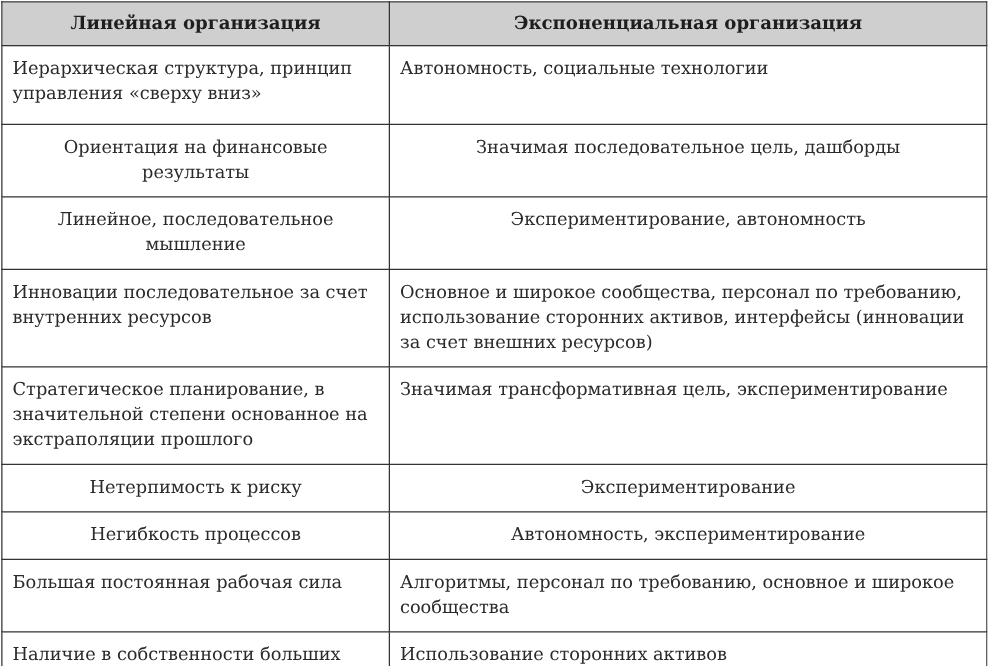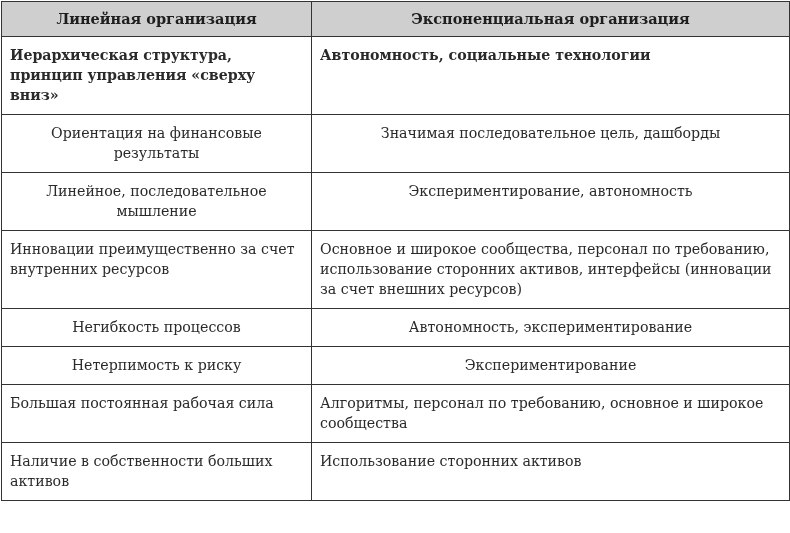--- a/index.html
+++ b/index.html
@@ -32,21 +32,21 @@
     th {
       background: #cfcfcf;
       font-weight: bold;
       text-align: center;
       padding: 7px 8px 7px 8px;
       color: #1e1e1e;
       font-size: 14.5px;
     }
     col.c1 { width: 310px; }
     col.c2 { width: 478px; }
-    tr.r1 td { height: 45px; font-weight: bold; }
+    tr.r1 td { height: 45px; }
     tr.rsingle td { height: 20px; text-align: center; }
     tr.r4 td { height: 60px; }
     tr.r5 td { height: 60px; }
     tr.r8 td { height: 40px; }
     tr.r9 td { height: 40px; }
   </style>
 </head>
 <body>
 
 <table>
@@ -67,30 +67,34 @@
     </tr>
     <tr class="rsingle">
       <td>Ориентация на финансовые результаты</td>
       <td>Значимая последовательное цель, дашборды</td>
     </tr>
     <tr class="rsingle">
       <td>Линейное, последовательное мышление</td>
       <td>Экспериментирование, автономность</td>
     </tr>
     <tr class="r4">
-      <td>Инновации преимущественно за счет внутренних ресурсов</td>
+      <td>Инновации последовательное за счет внутренних ресурсов</td>
       <td>Основное и широкое сообщества, персонал по требованию, использование сторонних активов, интерфейсы (инновации за счет внешних ресурсов)</td>
+    </tr>
+    <tr class="r5">
+      <td>Стратегическое планирование, в значительной степени основанное на экстраполяции прошлого</td>
+      <td>Значимая трансформативная цель, экспериментирование</td>
+    </tr>
+    <tr class="rsingle">
+      <td>Нетерпимость к риску</td>
+      <td>Экспериментирование</td>
     </tr>
     <tr class="rsingle">
       <td>Негибкость процессов</td>
       <td>Автономность, экспериментирование</td>
-    </tr>
-    <tr class="rsingle">
-      <td>Нетерпимость к риску</td>
-      <td>Экспериментирование</td>
     </tr>
     <tr class="r8">
       <td>Большая постоянная рабочая сила</td>
       <td>Алгоритмы, персонал по требованию, основное и широкое сообщества</td>
     </tr>
     <tr class="r9">
       <td>Наличие в собственности больших активов</td>
       <td>Использование сторонних активов</td>
     </tr>
 

